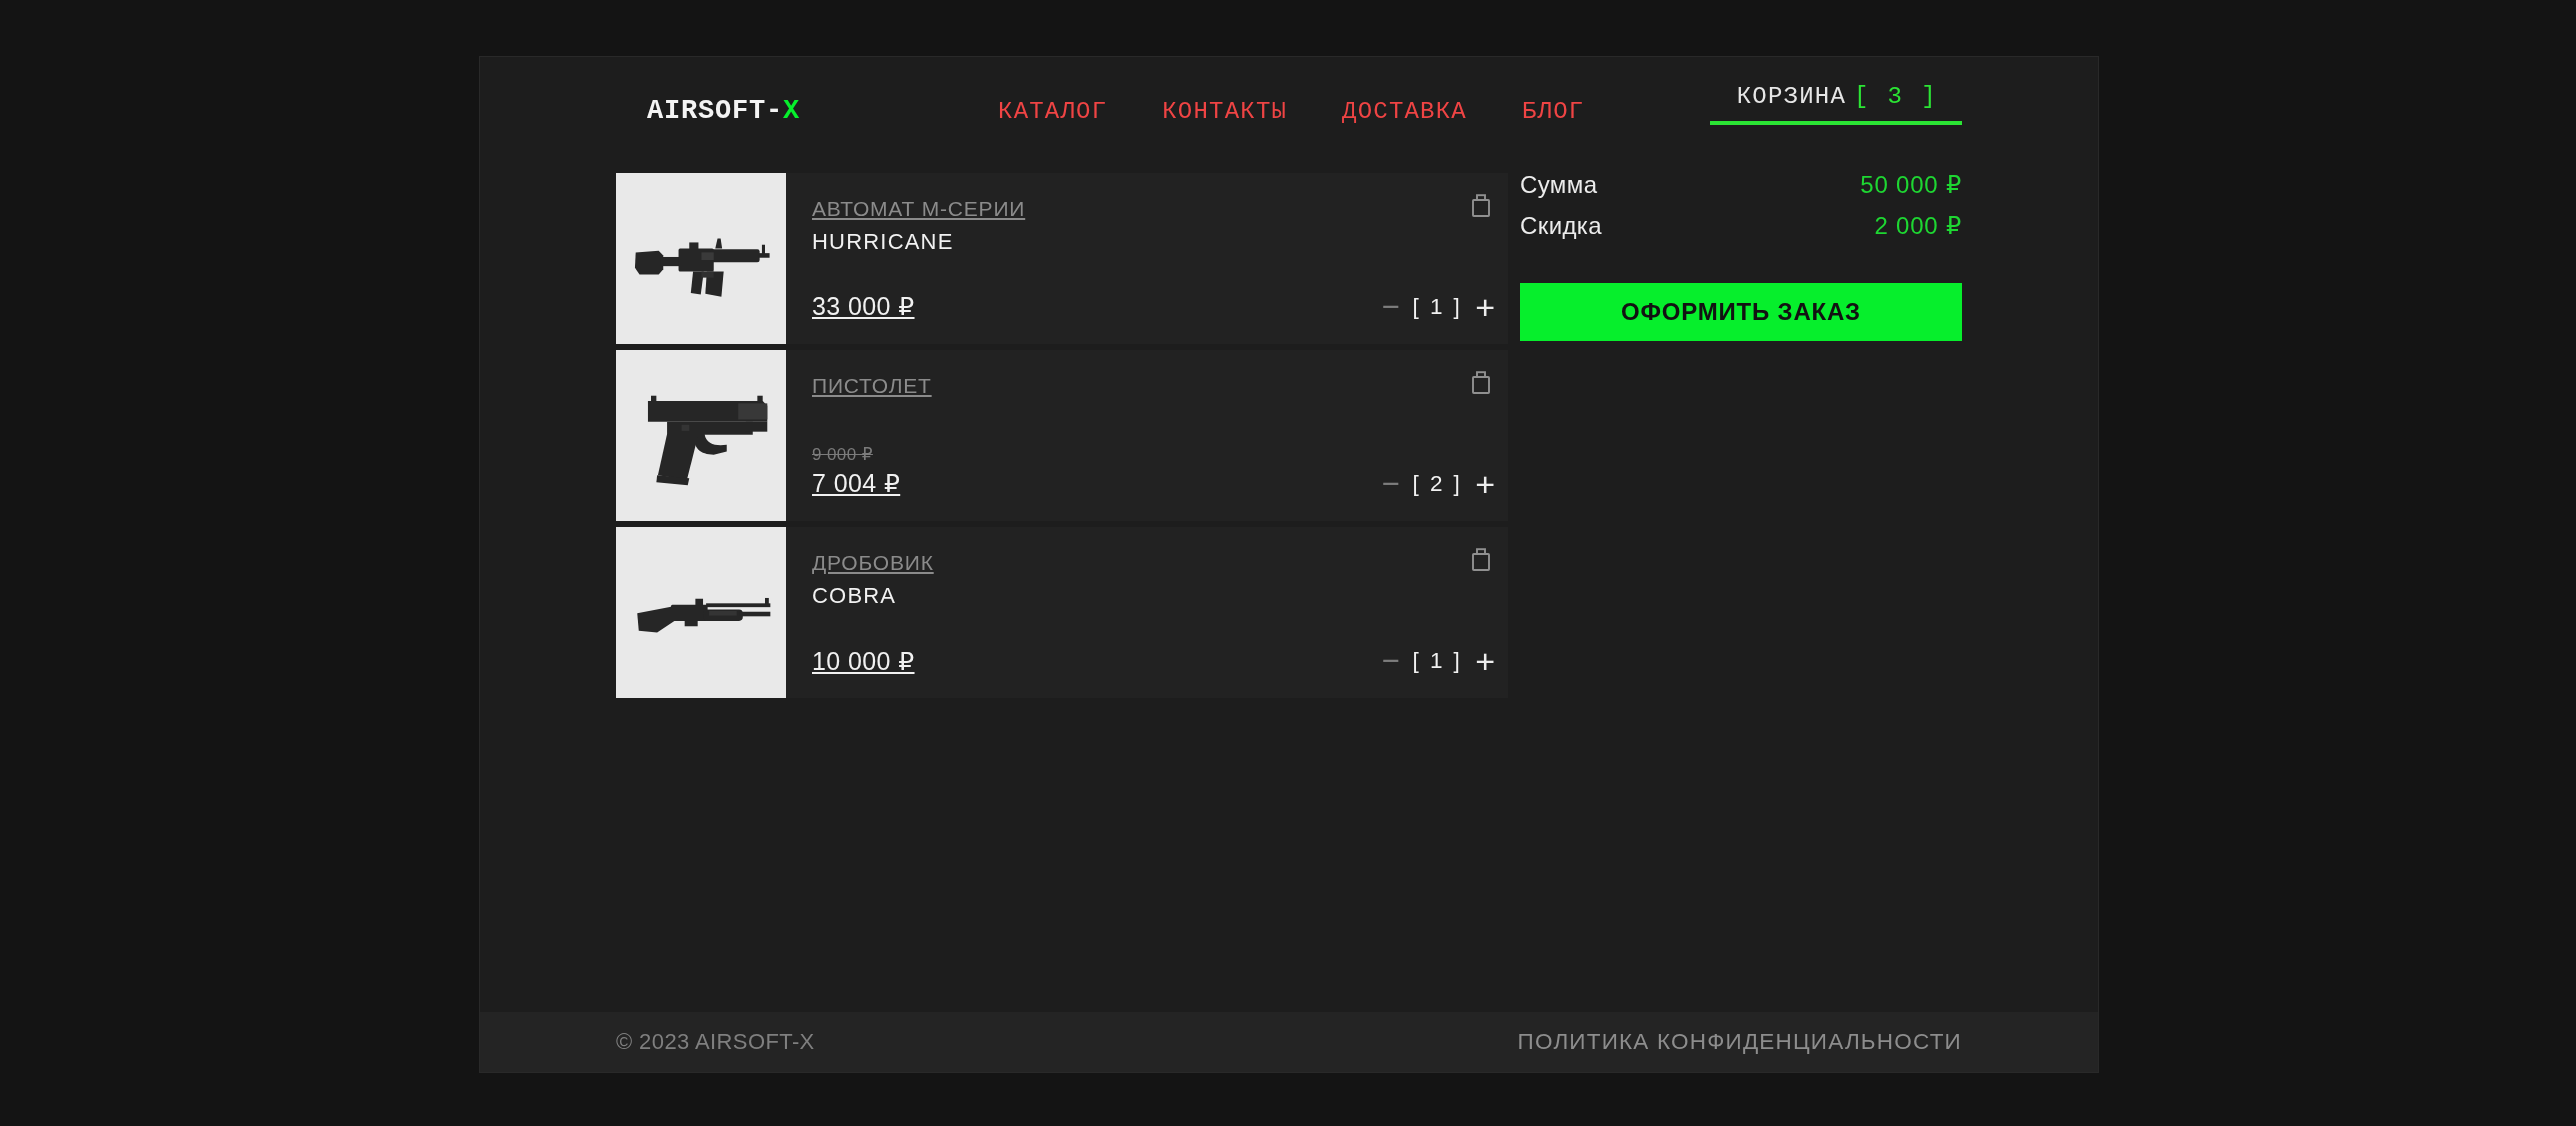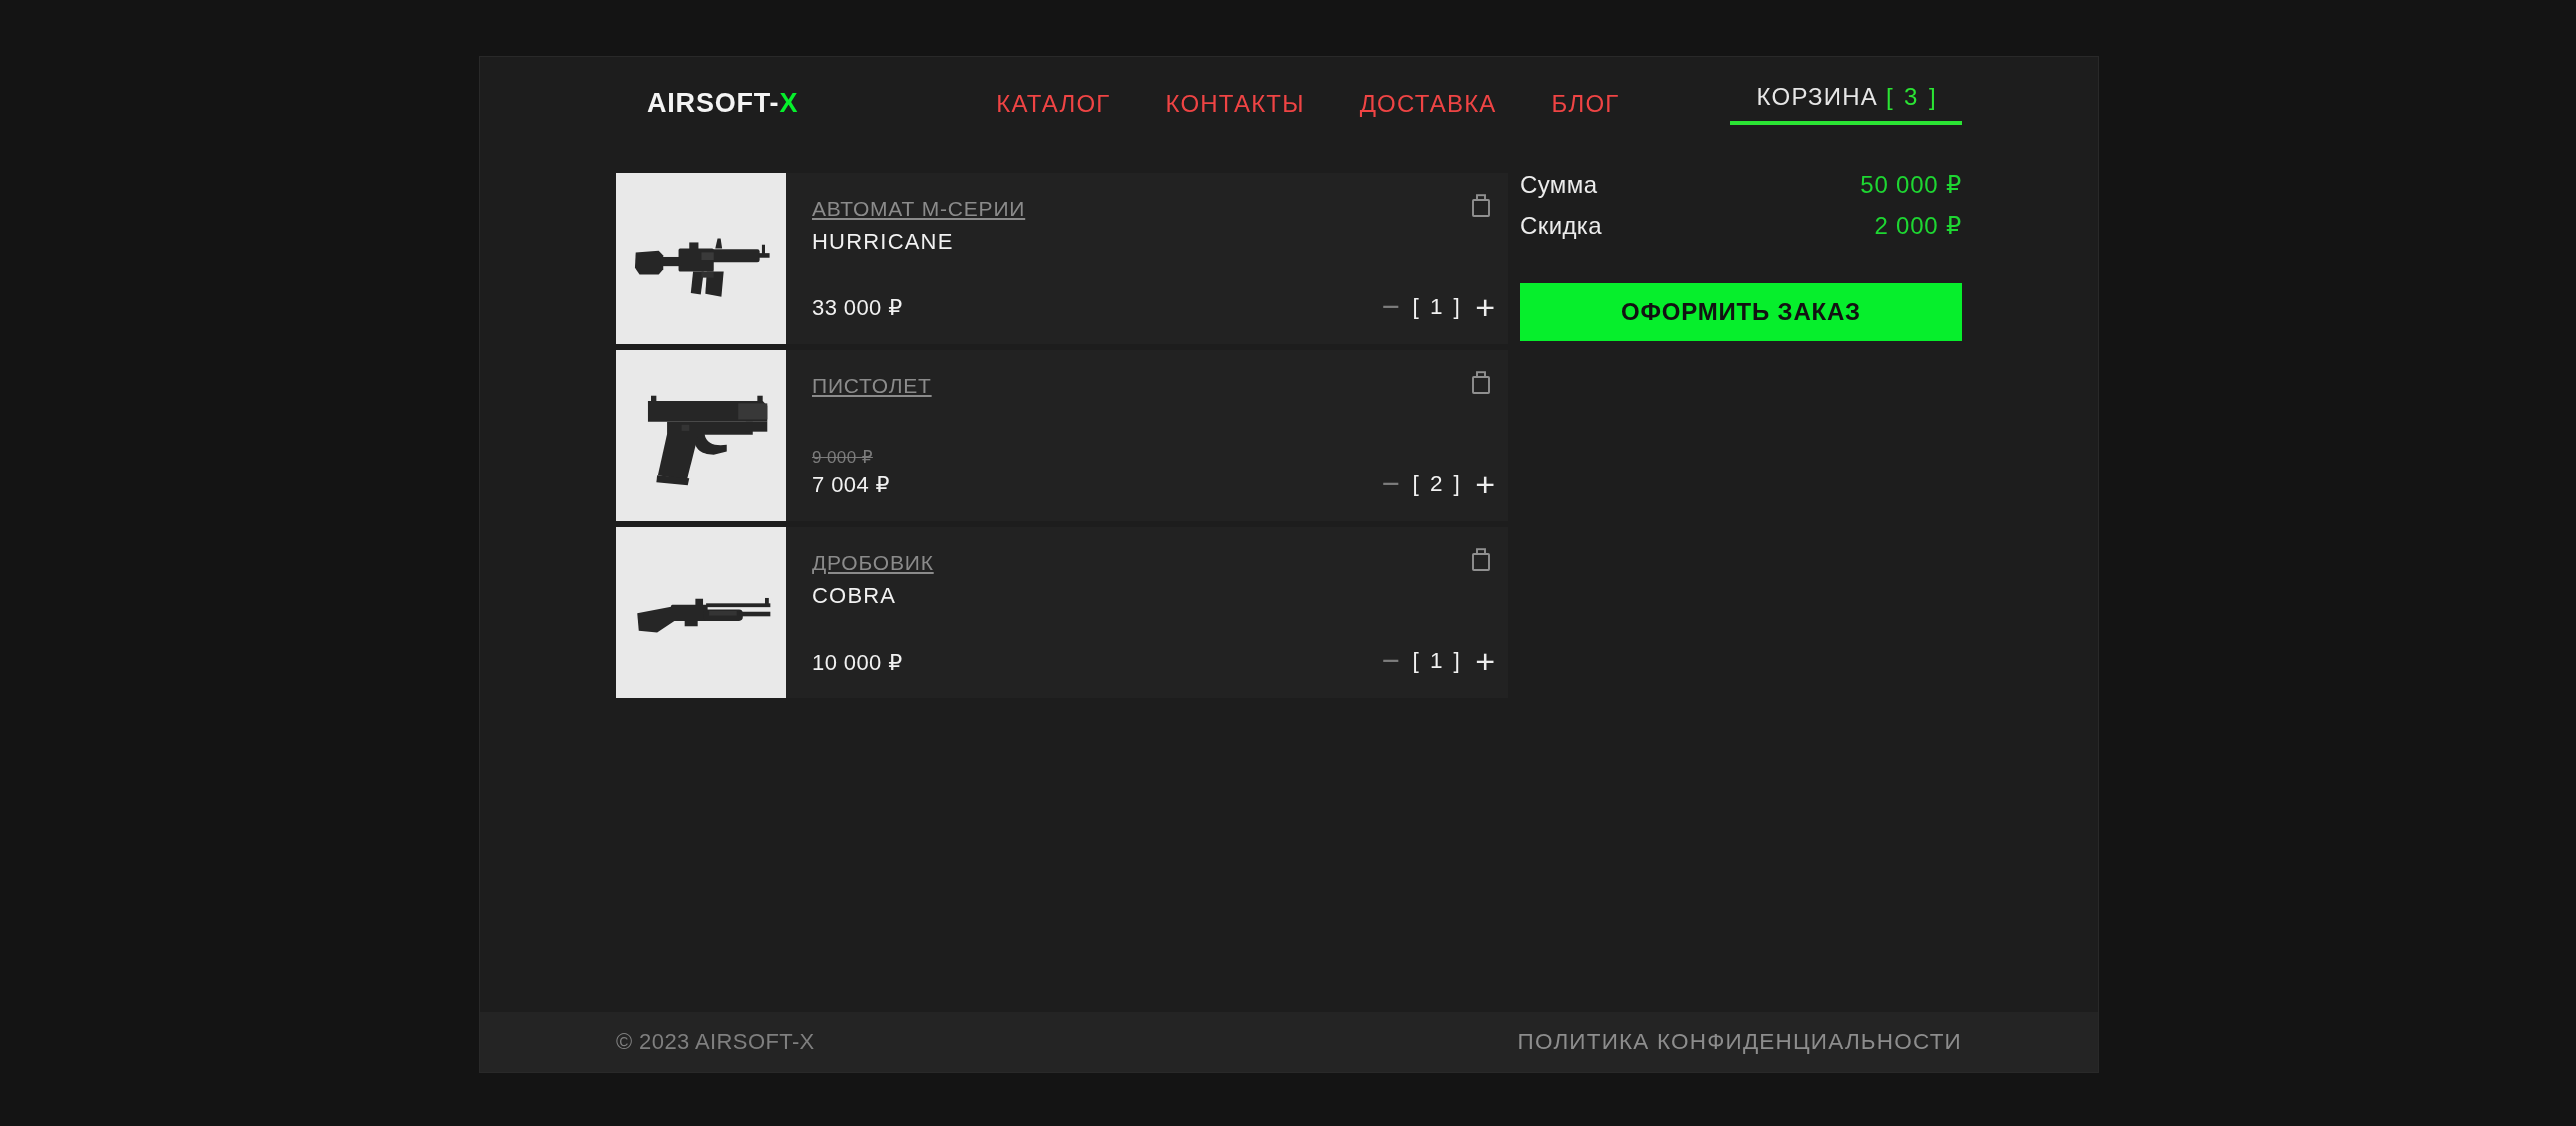--- a/index.html
+++ b/index.html
@@ -24,21 +24,21 @@
   .panel{
     width:1620px;height:1017px;
     margin:56px 0 0 479px;
     background:var(--panel-bg);
     border:1.6px solid #292929;
     display:flex;flex-direction:column;
   }
   .container{width:1346px;margin:0 auto;}
 
   
-  header{display:flex;align-items:center;padding-top:26px;}
+  header{display:flex;align-items:flex-end;padding-top:26px;font-family:Liberation Mono, monospace;}
   .logo{font-size:27px;font-weight:800;letter-spacing:0.8px;line-height:27px;margin-left:31px;color:#f4f4f4;white-space:nowrap;cursor:pointer;}
   .logo .x{color:var(--green-bright);}
   nav{display:flex;gap:55px;margin-left:198px;line-height:27px;}
   nav a{font-size:24px;letter-spacing:1.2px;color:#ef4444;text-decoration:none;white-space:nowrap;cursor:pointer;}
   .cart-tab{
     margin-left:auto;line-height:27px;white-space:nowrap;cursor:pointer;
     padding:0 24px 10.5px 27px;
     border-bottom:4px solid var(--green-line);
     font-size:24px;letter-spacing:1.2px;color:#e6e6e6;
   }
@@ -47,21 +47,21 @@
   
   .main{display:flex;margin-top:48px;}
   .cart-list{width:892px;}
   .cart-row{display:flex;background:var(--row-bg);margin-bottom:6.4px;height:171px;}
   .thumb{width:170px;min-width:170px;background:var(--thumb-bg);display:flex;align-items:center;justify-content:center;}
   .row-body{flex:1;position:relative;}
   .cat{padding:24px 0 0 26px;font-size:21px;color:#8b8b8b;letter-spacing:0.8px;text-decoration:underline;}
   .pname{padding-left:26px;margin-top:8px;font-size:22px;color:#f1f1f1;letter-spacing:1.2px;}
   .price-block{position:absolute;left:26px;bottom:22.5px;}
   .old-price{font-size:17px;color:#7b7b7b;text-decoration:line-through;letter-spacing:0.4px;margin-bottom:4px;}
-  .price{font-size:22px;color:#f1f1f1;letter-spacing:0.4px;white-space:nowrap;}
+  .price{font-size:25px;color:#f1f1f1;letter-spacing:0.4px;white-space:nowrap;text-decoration:underline;}
   button{background:none;border:none;padding:0;font-family:inherit;cursor:pointer;}
   .trash{position:absolute;top:21px;right:16px;line-height:0;}
   .qty{position:absolute;right:13px;bottom:24px;display:flex;align-items:center;gap:13px;}
   .qty .minus{color:#7d7d7d;font-size:31px;font-weight:300;line-height:24px;}
   .qty .qcount{font-size:22.5px;color:#f1f1f1;letter-spacing:2.4px;white-space:nowrap;}
   .qty .plus{color:#ededed;font-size:34px;font-weight:300;line-height:24px;}
 
   
   .summary{width:442px;margin-left:12px;}
   .sum-row{display:flex;justify-content:space-between;align-items:baseline;font-size:24px;line-height:24px;margin-bottom:17.7px;gap:28px;}

